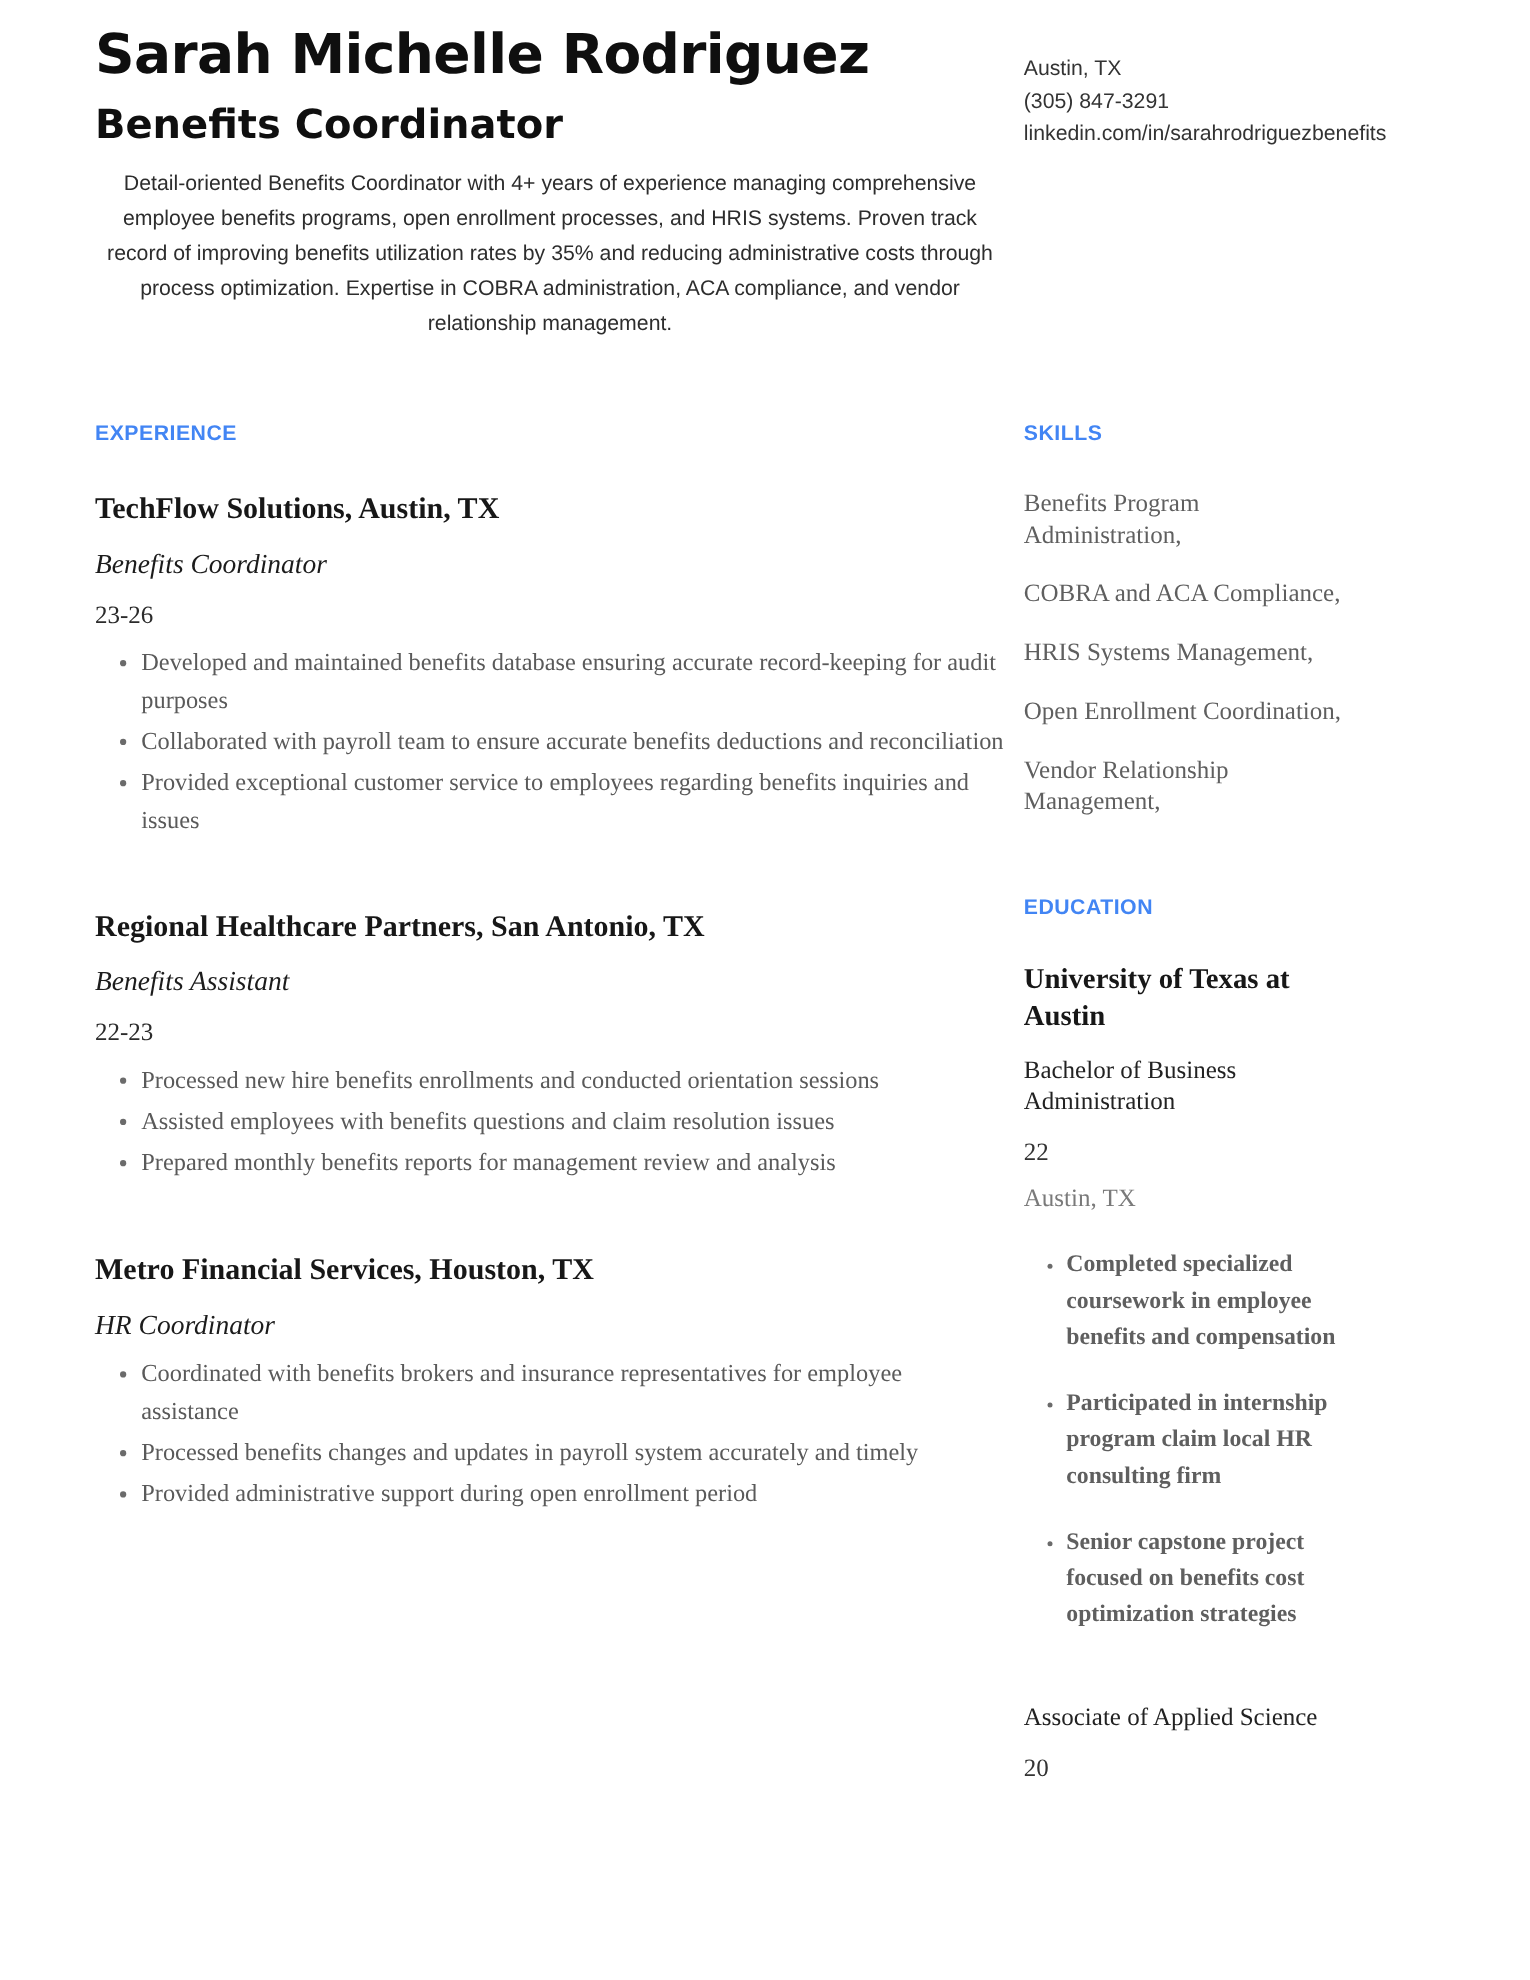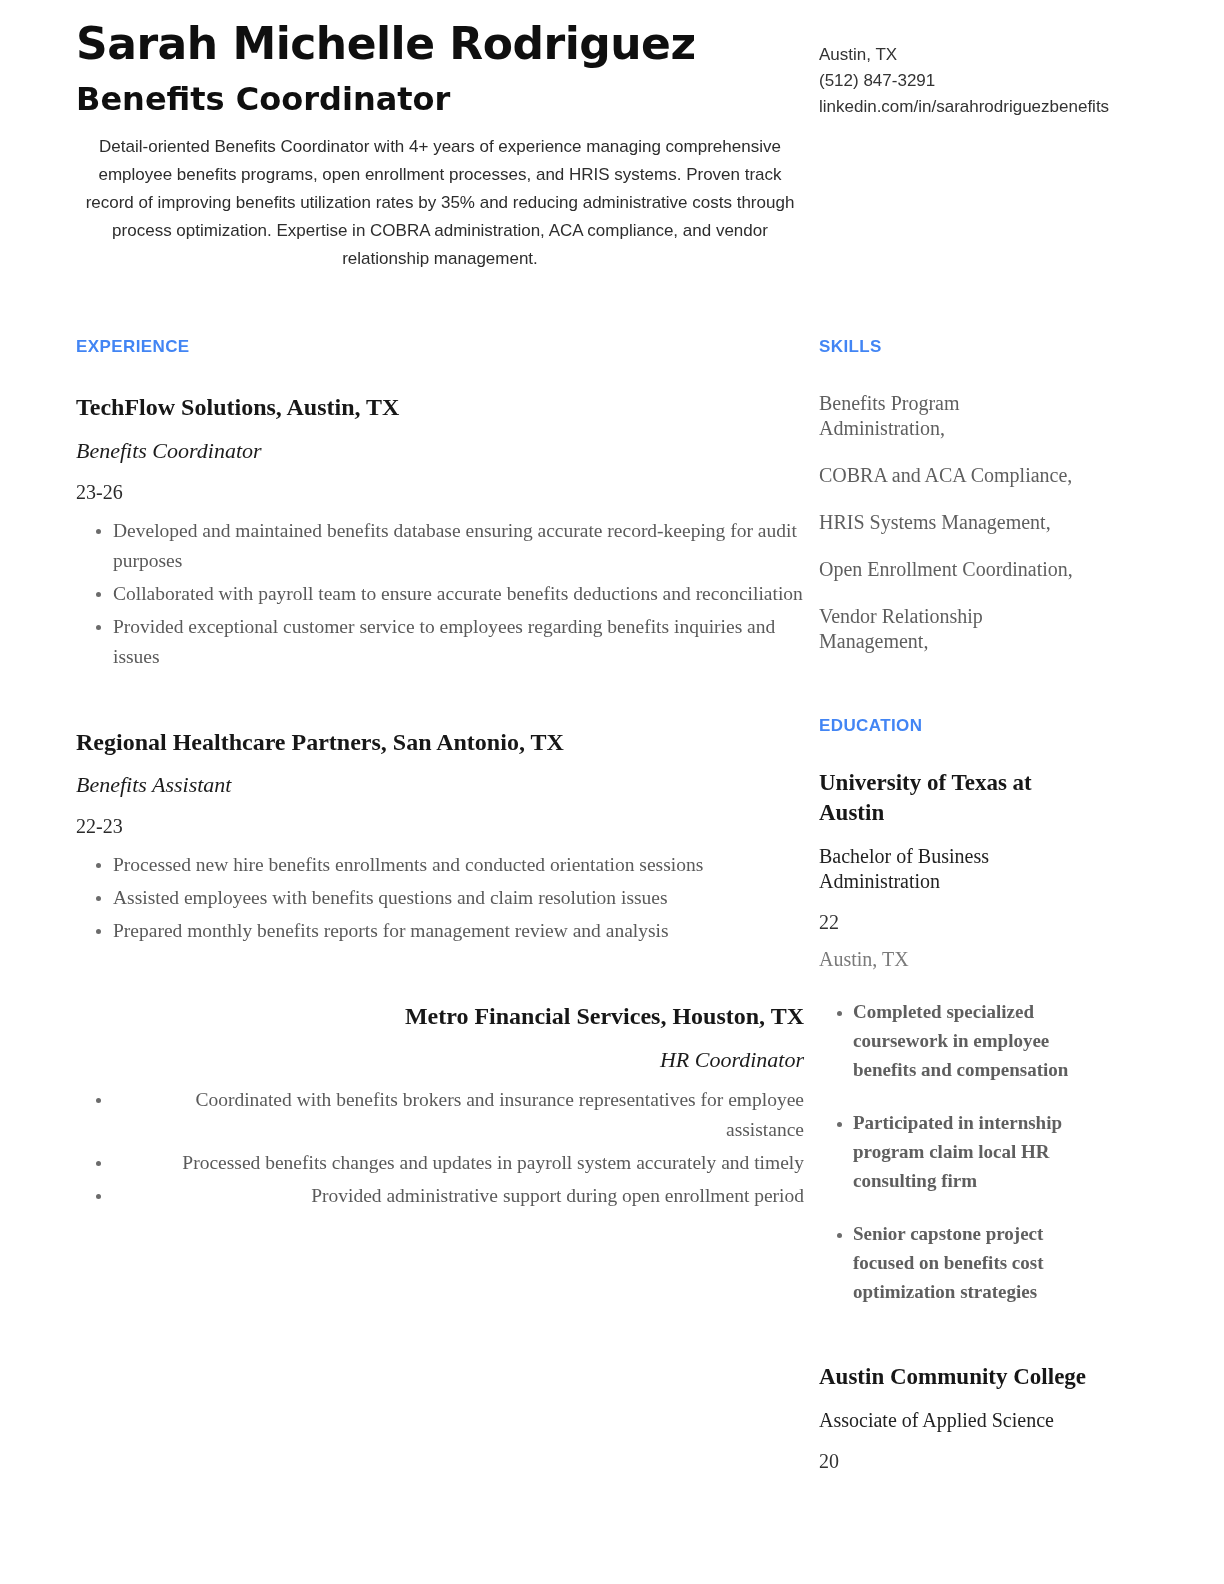--- a/index.html
+++ b/index.html
@@ -41,21 +41,21 @@
 
   
   .body-cols{margin-top:64px;}
   h3.sec{
     margin:0;font-size:17px;font-weight:700;letter-spacing:0.4px;color:var(--accent);
   }
 
   
   #jobs{margin-top:36px;}
   .job{margin-bottom:56px;}
-  .job:last-child{margin-bottom:0;text-align:right;}
+  .job:last-child{margin-bottom:0;}
   .company{
     margin:0;font-family:"Liberation Serif",serif;font-weight:700;
     font-size:24px;line-height:1.2;color:#171717;
   }
   .role{
     margin-top:16px;font-family:"Liberation Serif",serif;font-style:italic;
     font-size:22px;line-height:1.2;color:#1c1c1c;
   }
   .dates{
     margin-top:15px;font-family:"Liberation Serif",serif;
@@ -106,21 +106,21 @@
 <div class="page">
 
   <header class="layout">
     <div>
       <h1 class="name">Sarah Michelle Rodriguez</h1>
       <h2 class="person-title">Benefits Coordinator</h2>
       <p class="summary">Detail-oriented Benefits Coordinator with 4+ years of experience managing comprehensive employee benefits programs, open enrollment processes, and HRIS systems. Proven track record of improving benefits utilization rates by 35% and reducing administrative costs through process optimization. Expertise in COBRA administration, ACA compliance, and vendor relationship management.</p>
     </div>
     <aside class="contact">
       <div class="row">Austin, TX</div>
-      <div class="row">(512) 847-3291</div>
+      <div class="row">(305) 847-3291</div>
       <a class="linkedin" href="#"><span>linkedin.com/in/</span><span>sarahrodriguezbenefits</span></a>
     </aside>
   </header>
 
   <div class="layout body-cols">
 
     <main>
       <h3 class="sec">EXPERIENCE</h3>
       <div id="jobs">
   <article class="job">
@@ -177,21 +177,20 @@
     <div class="edu-year">22</div>
     <div class="edu-loc">Austin, TX</div>
     <ul class="edu-bullets">
                 <li>Completed specialized coursework in employee benefits and compensation</li>
                 <li>Participated in internship program claim local HR consulting firm</li>
                 <li>Senior capstone project focused on benefits cost optimization strategies</li>
               </ul>
   </article>
 
   <article class="school">
-    <h4 class="school-name">Austin Community College</h4>
     <div class="degree">Associate of Applied Science</div>
     <div class="edu-year">20</div>
 
   </article>
 </div>
       </section>
     </aside>
 
   </div>
 </div>

